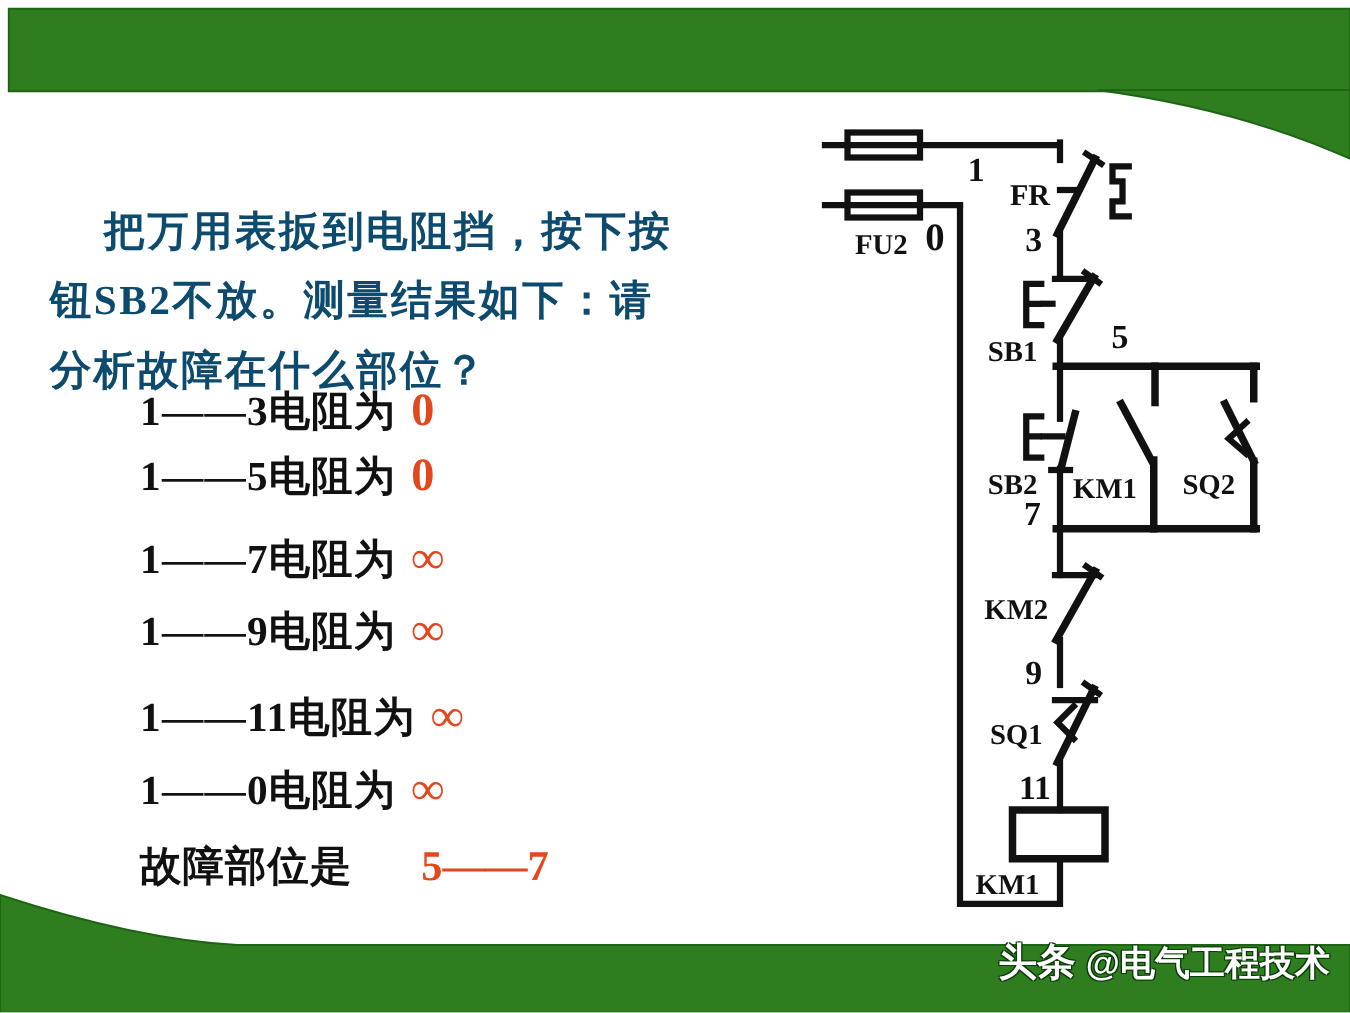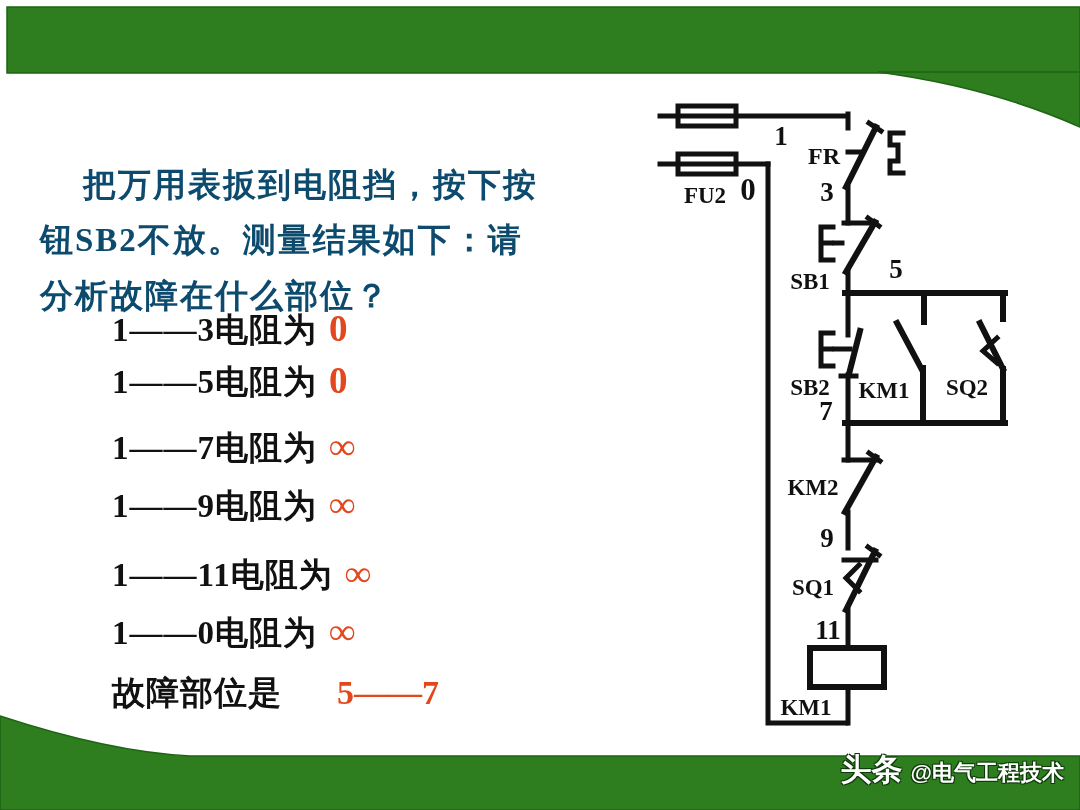--- a/index.html
+++ b/index.html
@@ -26,21 +26,21 @@
   .mval{color:#e2471d;font-size:37px;margin-left:12px;}
   #r0{top:307px;} #r1{top:359px;} #r2{top:425px;}
   #r3{top:483px;} #r4{top:552px;} #r5{top:610px;text-align:center;}
   #concl{top:671px;text-align:center;}
   #concl .mval{margin-left:55px;font-size:34px;letter-spacing:0;}
   
   .footer{position:absolute;right:16px;top:749px;white-space:nowrap;
           font-family:"Liberation Sans","DejaVu Sans",sans-serif;color:#ffffff;
           text-shadow:1px 1px 0 #0c3a08,-1px -1px 0 #0c3a08,1px -1px 0 #0c3a08,-1px 1px 0 #0c3a08;}
   .footer .brand{font-size:31px;font-weight:bold;margin-right:8px;}
-  .footer .handle{font-size:22px;font-weight:bold;}
+  .footer .handle{font-size:28px;font-weight:bold;}
   
   .clabel{font-family:"Liberation Serif","DejaVu Serif",serif;font-weight:bold;fill:#111;}
 </style>
 </head>
 <body>
 
 <div id="page">
 
   <svg width="1080" height="810" viewBox="0 0 1080 810">
     <path d="M7,7 H1080 V73 L880,73 H7 Z" fill="#2e7d1f" stroke="#1d6414" stroke-width="1.5"></path>

